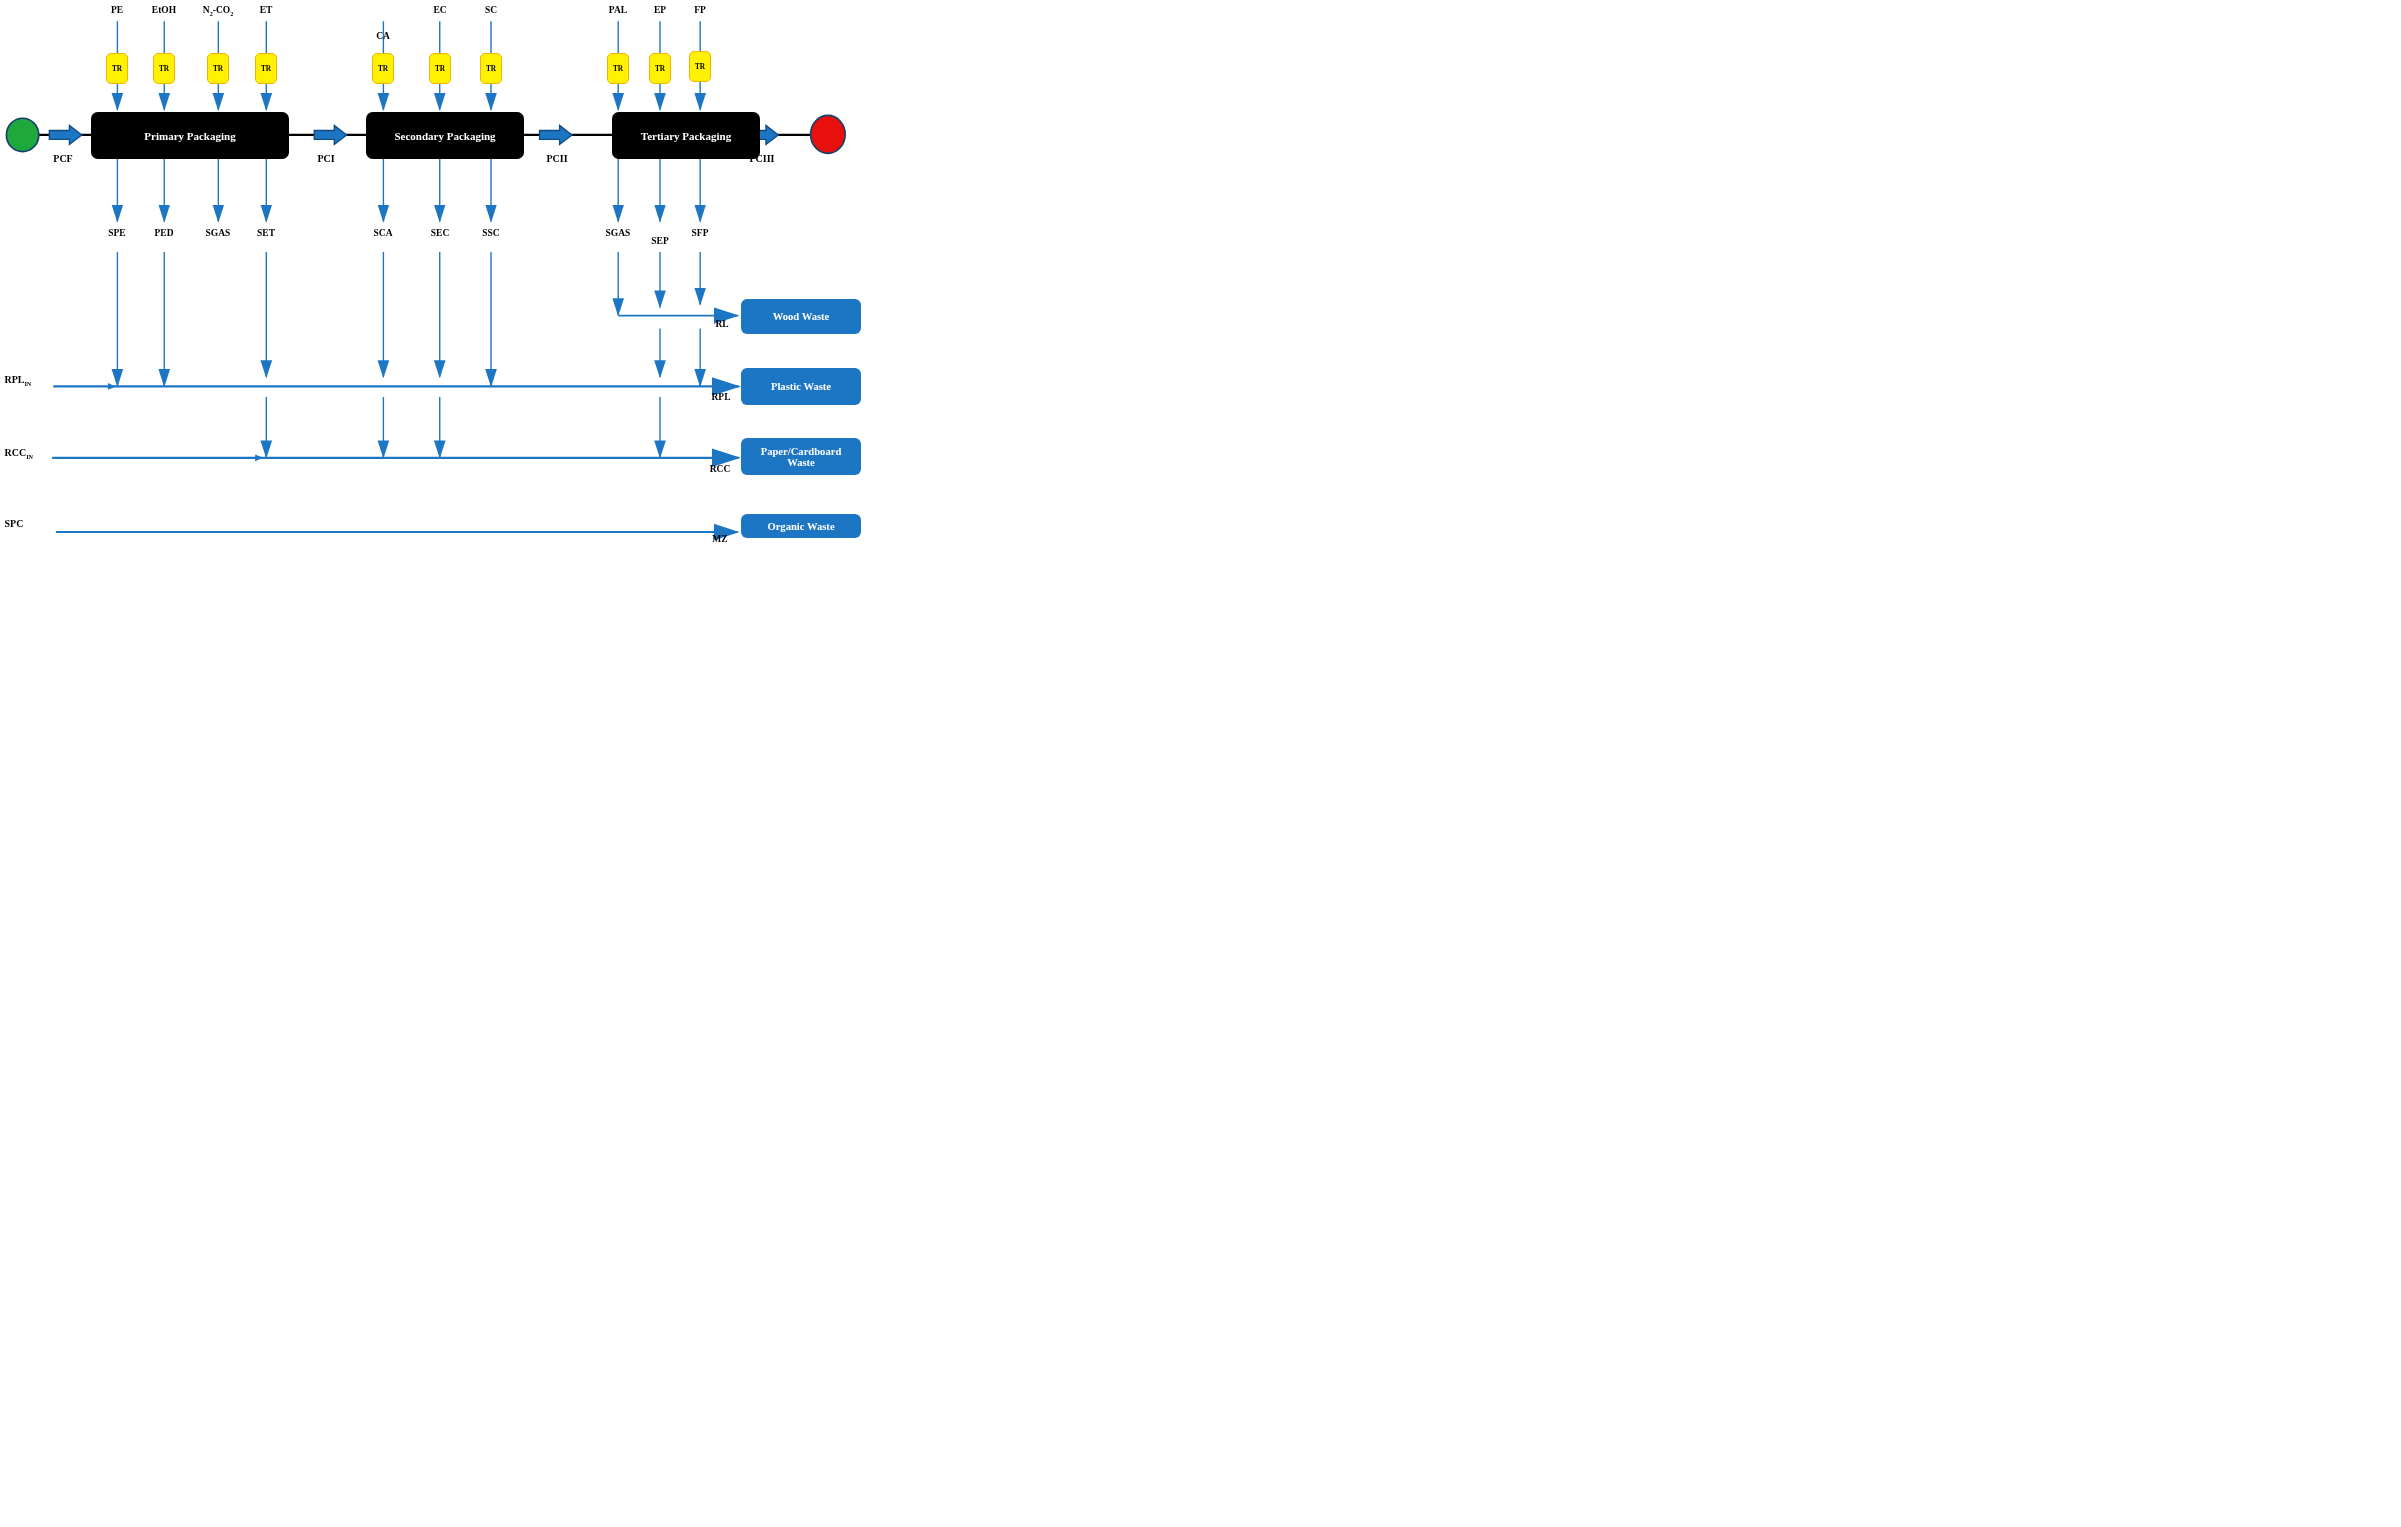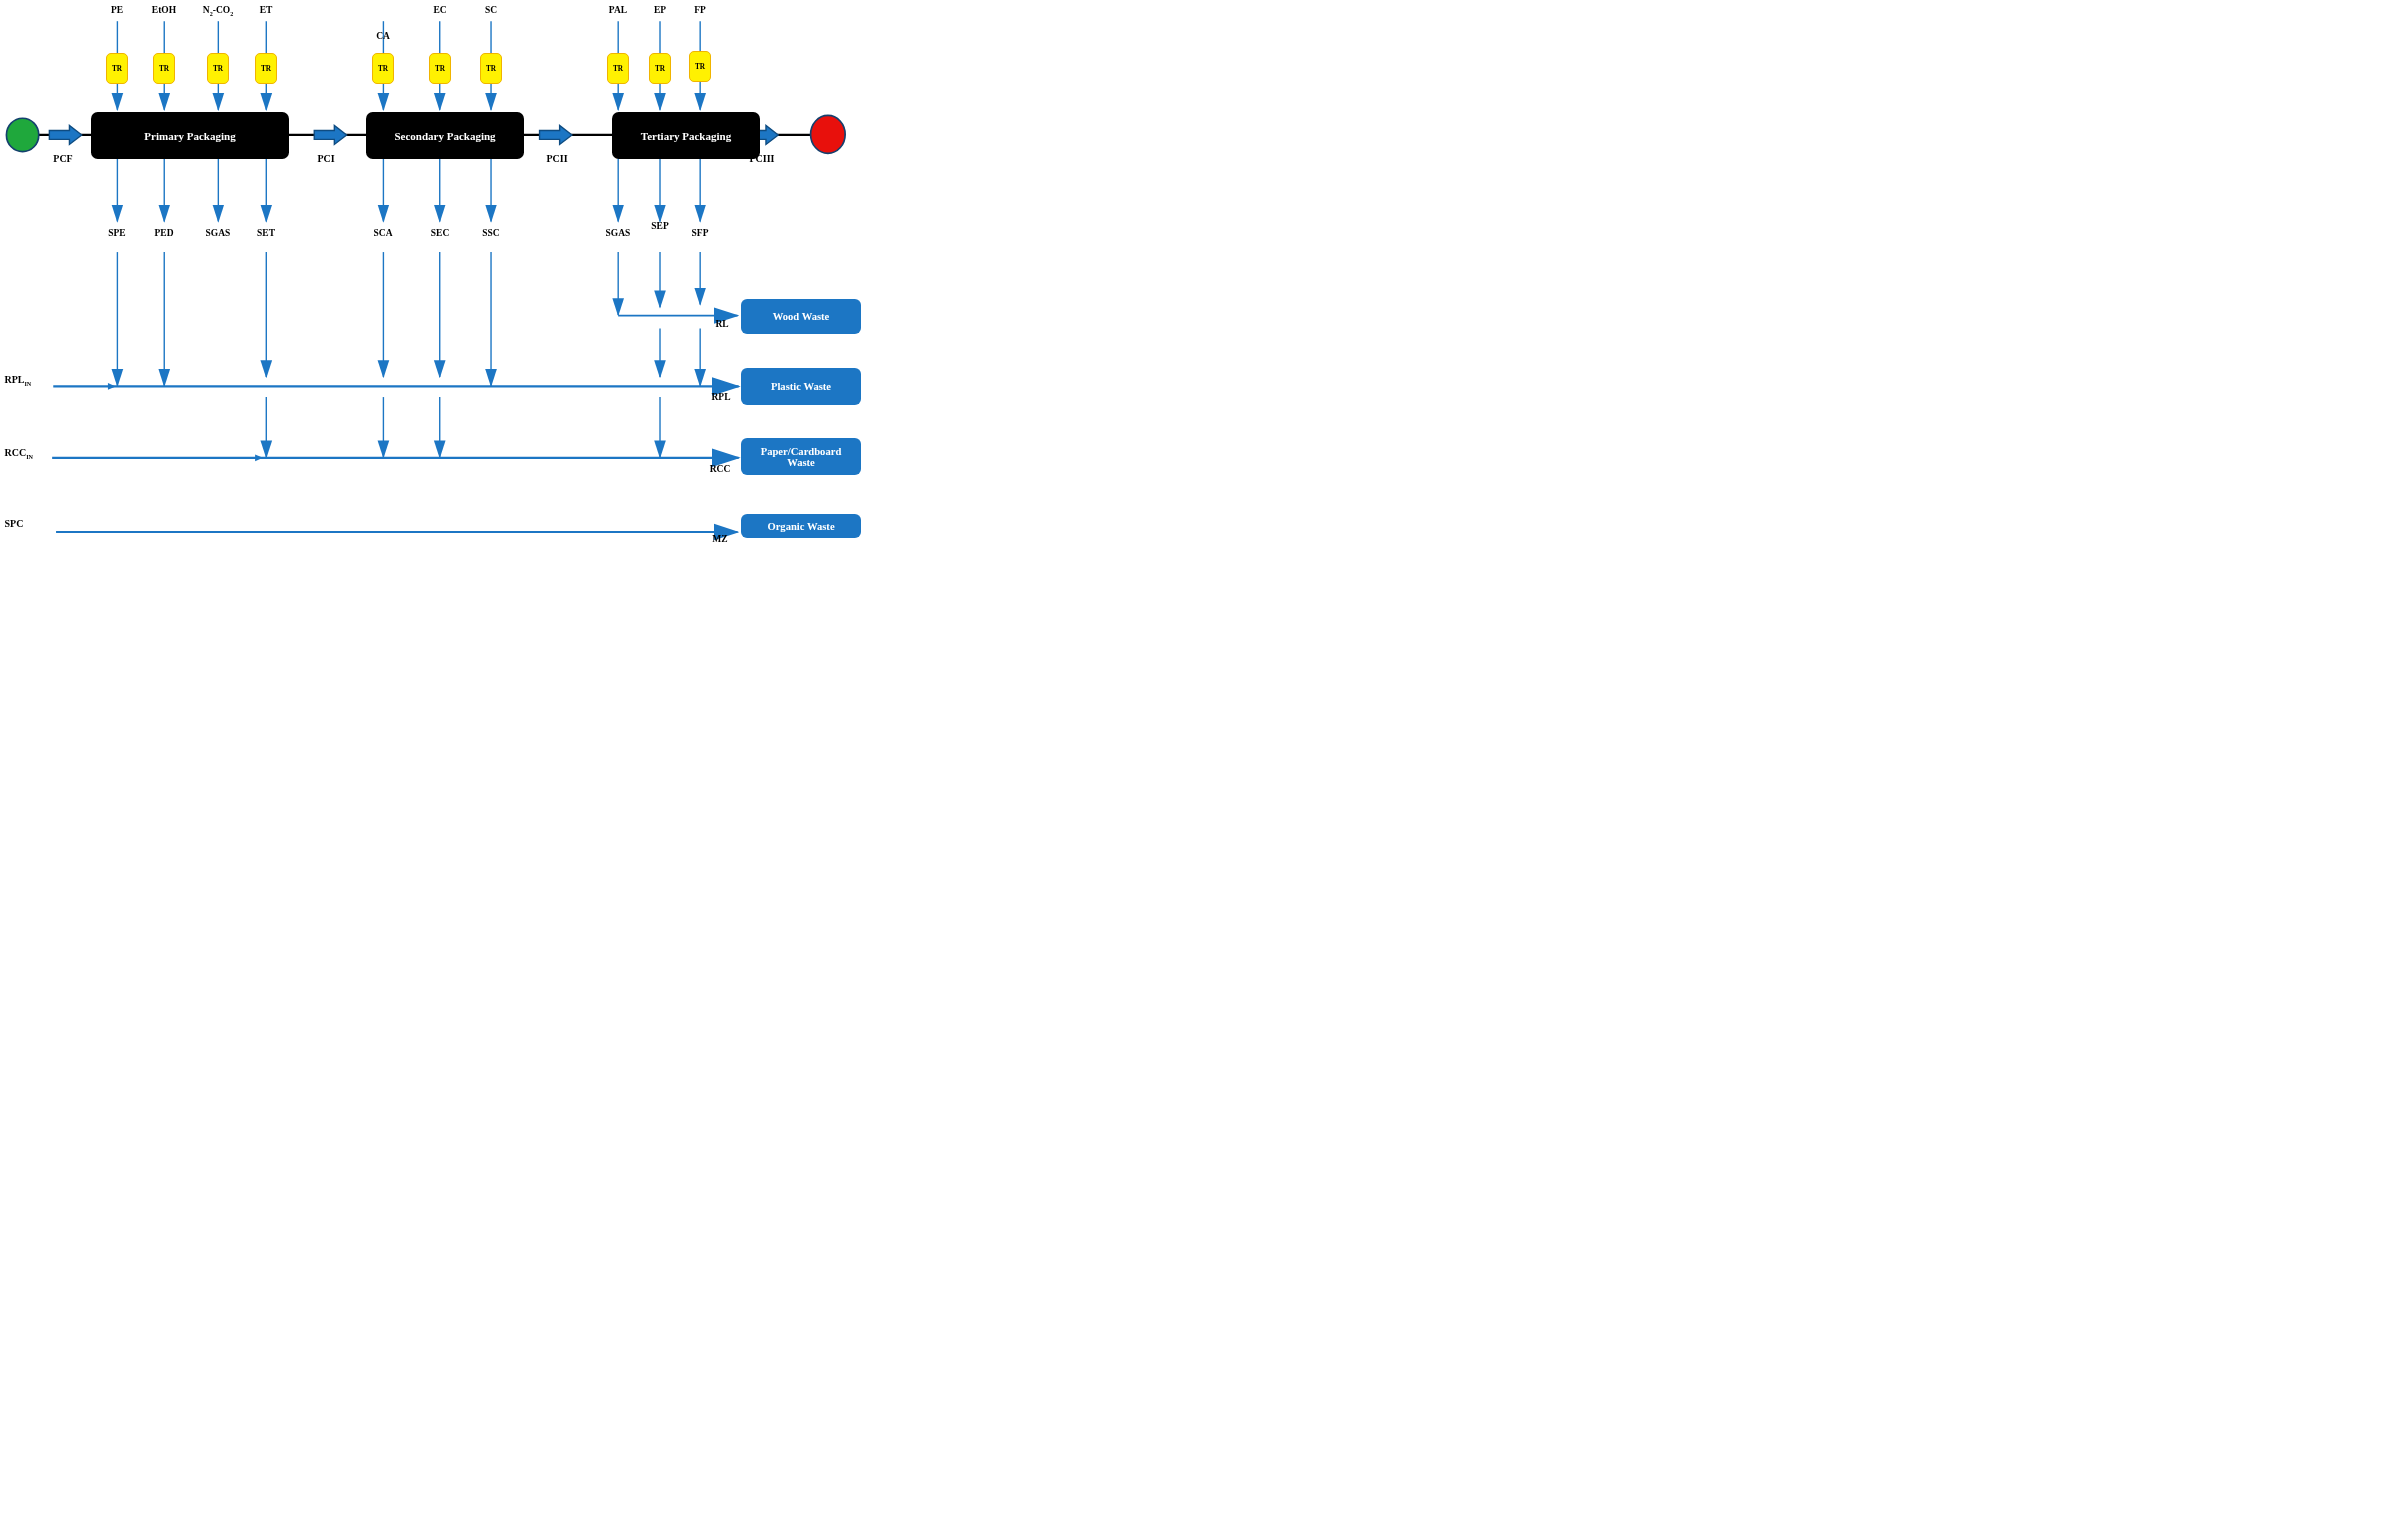--- a/index.html
+++ b/index.html
@@ -155,21 +155,21 @@
   <div class="lbl flow-lbl" style="left:762px;top:153px;">PCIII</div>
 
   <div class="lbl out-lbl" style="left:117px;top:228px;">SPE</div>
   <div class="lbl out-lbl" style="left:164px;top:228px;">PED</div>
   <div class="lbl out-lbl" style="left:218px;top:228px;">SGAS</div>
   <div class="lbl out-lbl" style="left:266px;top:228px;">SET</div>
   <div class="lbl out-lbl" style="left:383px;top:228px;">SCA</div>
   <div class="lbl out-lbl" style="left:440px;top:228px;">SEC</div>
   <div class="lbl out-lbl" style="left:491px;top:228px;">SSC</div>
   <div class="lbl out-lbl" style="left:618px;top:228px;">SGAS</div>
-  <div class="lbl out-lbl" style="left:660px;top:221px;text-align:center;">SEP</div>
+  <div class="lbl out-lbl" style="left:660px;top:236px;text-align:center;">SEP</div>
   <div class="lbl out-lbl" style="left:700px;top:228px;">SFP</div>
 
   <div class="left-lbl" style="left:4.5px;top:374px;"><span>RPL</span><sub>IN</sub></div>
   <div class="left-lbl" style="left:4.5px;top:447px;"><span>RCC</span><sub>IN</sub></div>
   <div class="left-lbl" style="left:4.5px;top:518px;">SPC</div>
 
   <div class="lbl rec-lbl" style="left:722px;top:319px;">RL</div>
   <div class="lbl rec-lbl" style="left:721px;top:392px;">RPL</div>
   <div class="lbl rec-lbl" style="left:720px;top:464px;">RCC</div>
   <div class="lbl rec-lbl" style="left:720px;top:534px;">MZ</div>

